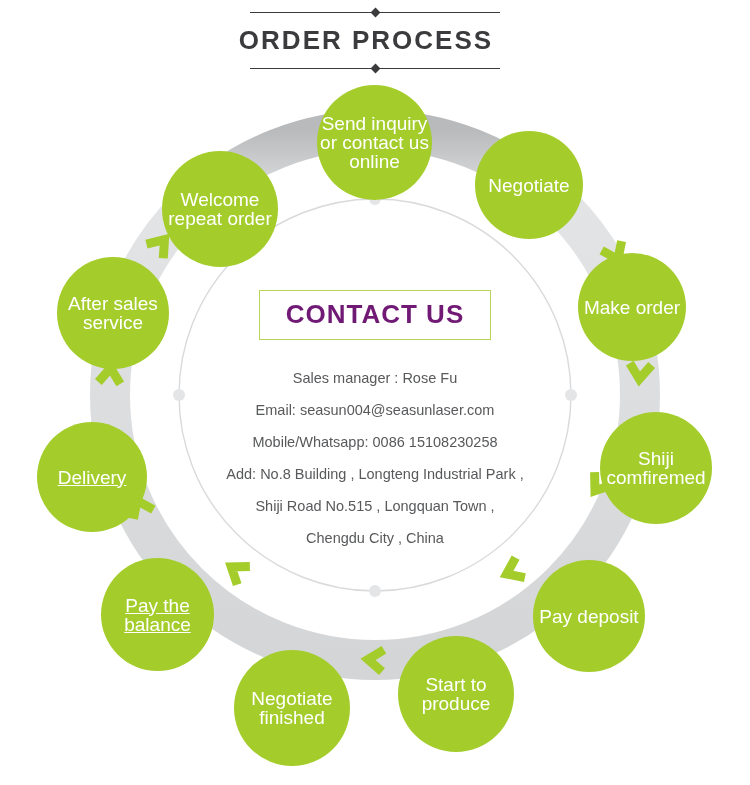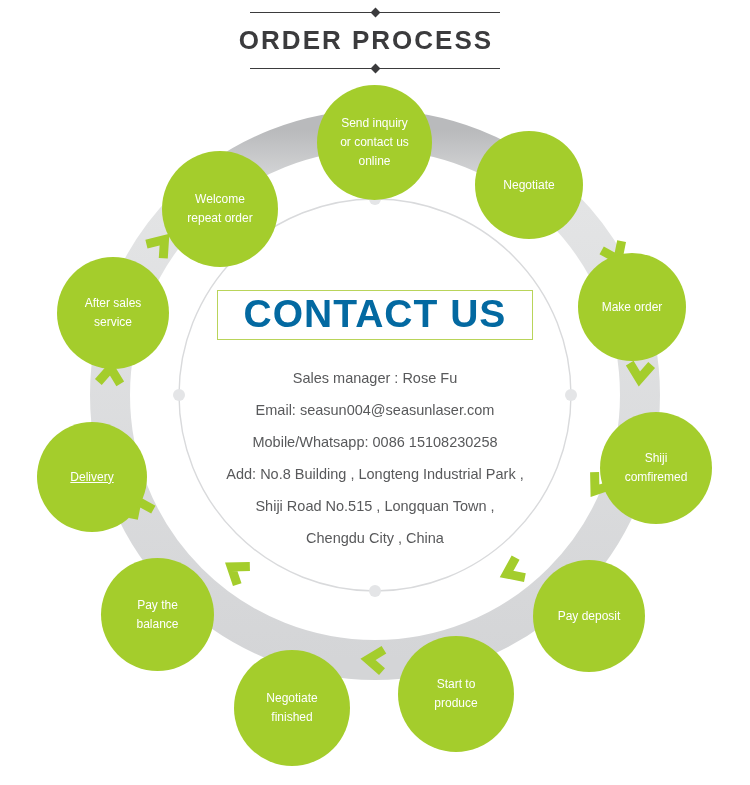--- a/index.html
+++ b/index.html
@@ -75,21 +75,21 @@
   
   .step {
     position: absolute;
     border-radius: 50%;
     background: #a4cd2c;
     color: #ffffff;
     display: flex;
     align-items: center;
     justify-content: center;
     text-align: center;
-    font-size: 12px;
+    font-size: 19px;
     line-height: 19px;
     box-sizing: border-box;
     padding: 2px;
   }
   .step span { display: block; width: 100%; }
 
   
   #center-panel {
     position: absolute;
     left: 160px;
@@ -97,24 +97,24 @@
     width: 430px;
     text-align: center;
   }
   #contact-title-box {
     display: inline-block;
     border: 1.5px solid #b9d45a;
     padding: 5px 26px 7px 26px;
     margin-bottom: 22px;
   }
   #contact-title {
-    font-size: 39px;
+    font-size: 26px;
     font-weight: bold;
     letter-spacing: 1px;
-    color: #0369a1;
+    color: #701a75;
     line-height: 36px;
     white-space: nowrap;
   }
   .contact-line {
     font-size: 14.5px;
     color: #58595b;
     line-height: 32px;
     white-space: nowrap;
   }
 </style>
@@ -233,21 +233,21 @@
     </span>
   </div>
 
   <div class="step" style="left:234px; top:575px; width:116px; height:116px;">
     <span>
       <span>Negotiate</span>
       <span>finished</span>
     </span>
   </div>
 
-  <div class="step" style="left:101px; top:483px; width:113px; height:113px;">
+  <div class="step" style="left:101px; top:483px; width:113px; height:113px;text-decoration:underline;">
     <span>
       <span>Pay the</span>
       <span>balance</span>
     </span>
   </div>
 
   <div class="step" style="left:37px; top:347px; width:110px; height:110px;text-decoration:underline;">
     <span>
       <span>Delivery</span>
     </span>

